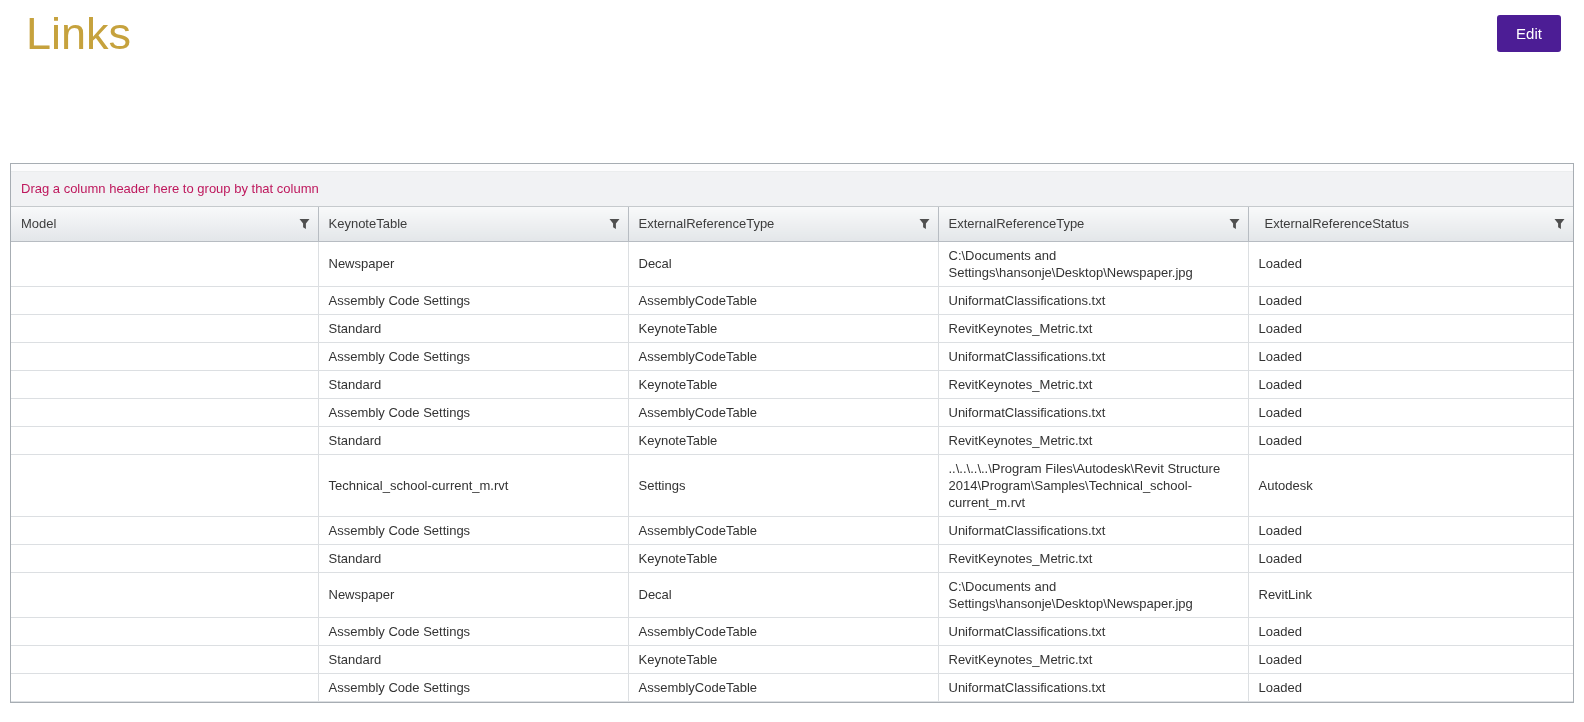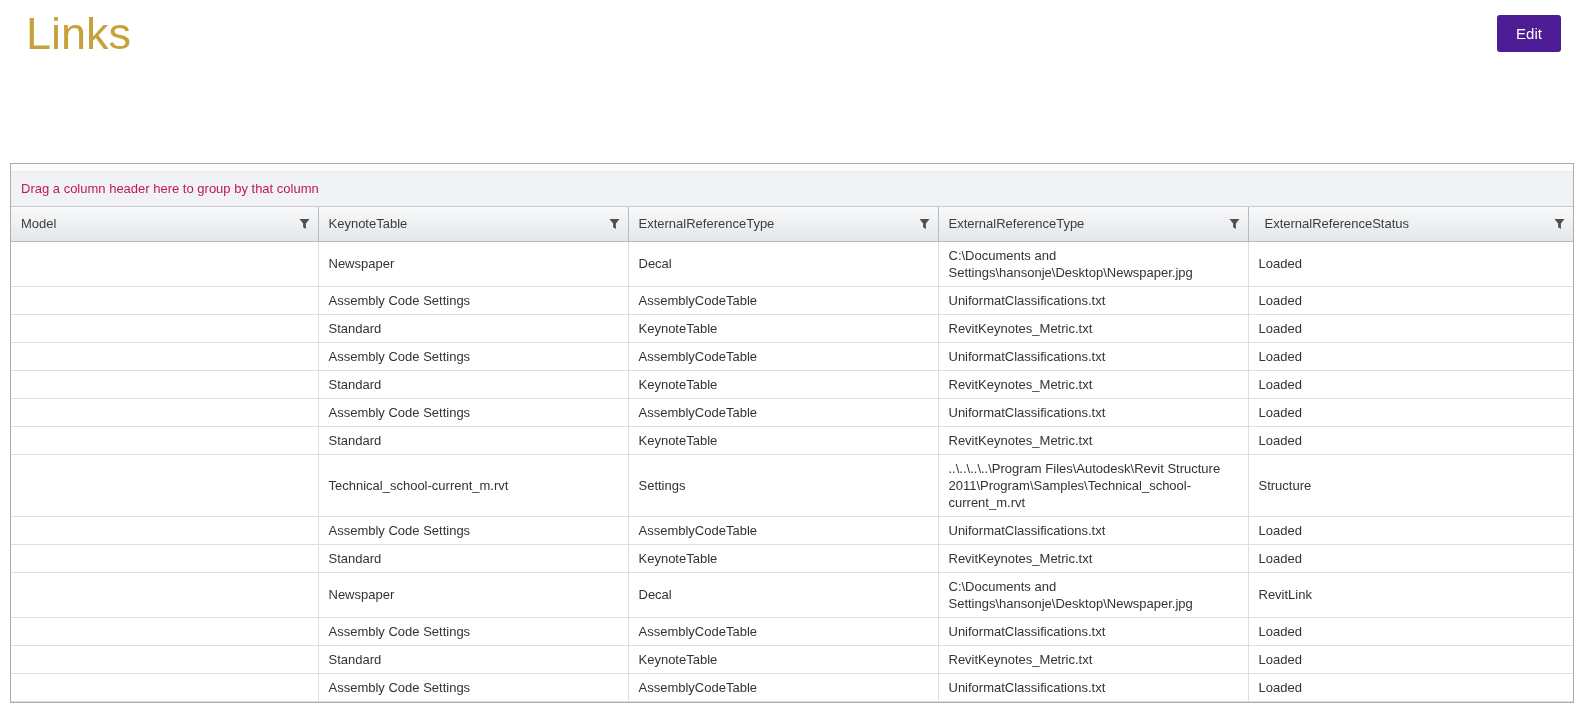--- a/index.html
+++ b/index.html
@@ -192,22 +192,22 @@
     <td></td>
     <td>Standard</td>
     <td>KeynoteTable</td>
     <td>RevitKeynotes_Metric.txt</td>
     <td>Loaded</td>
   </tr>
         <tr>
     <td></td>
     <td>Technical_school-current_m.rvt</td>
     <td>Settings</td>
-    <td>..\..\..\..\Program Files\Autodesk\Revit Structure 2011\Program\Samples\Technical_school-current_m.rvt</td>
-    <td>Structure</td>
+    <td>..\..\..\..\Program Files\Autodesk\Revit Structure 2014\Program\Samples\Technical_school-current_m.rvt</td>
+    <td>Autodesk</td>
   </tr>
         <tr>
     <td></td>
     <td>Assembly Code Settings</td>
     <td>AssemblyCodeTable</td>
     <td>UniformatClassifications.txt</td>
     <td>Loaded</td>
   </tr>
         <tr>
     <td></td>

